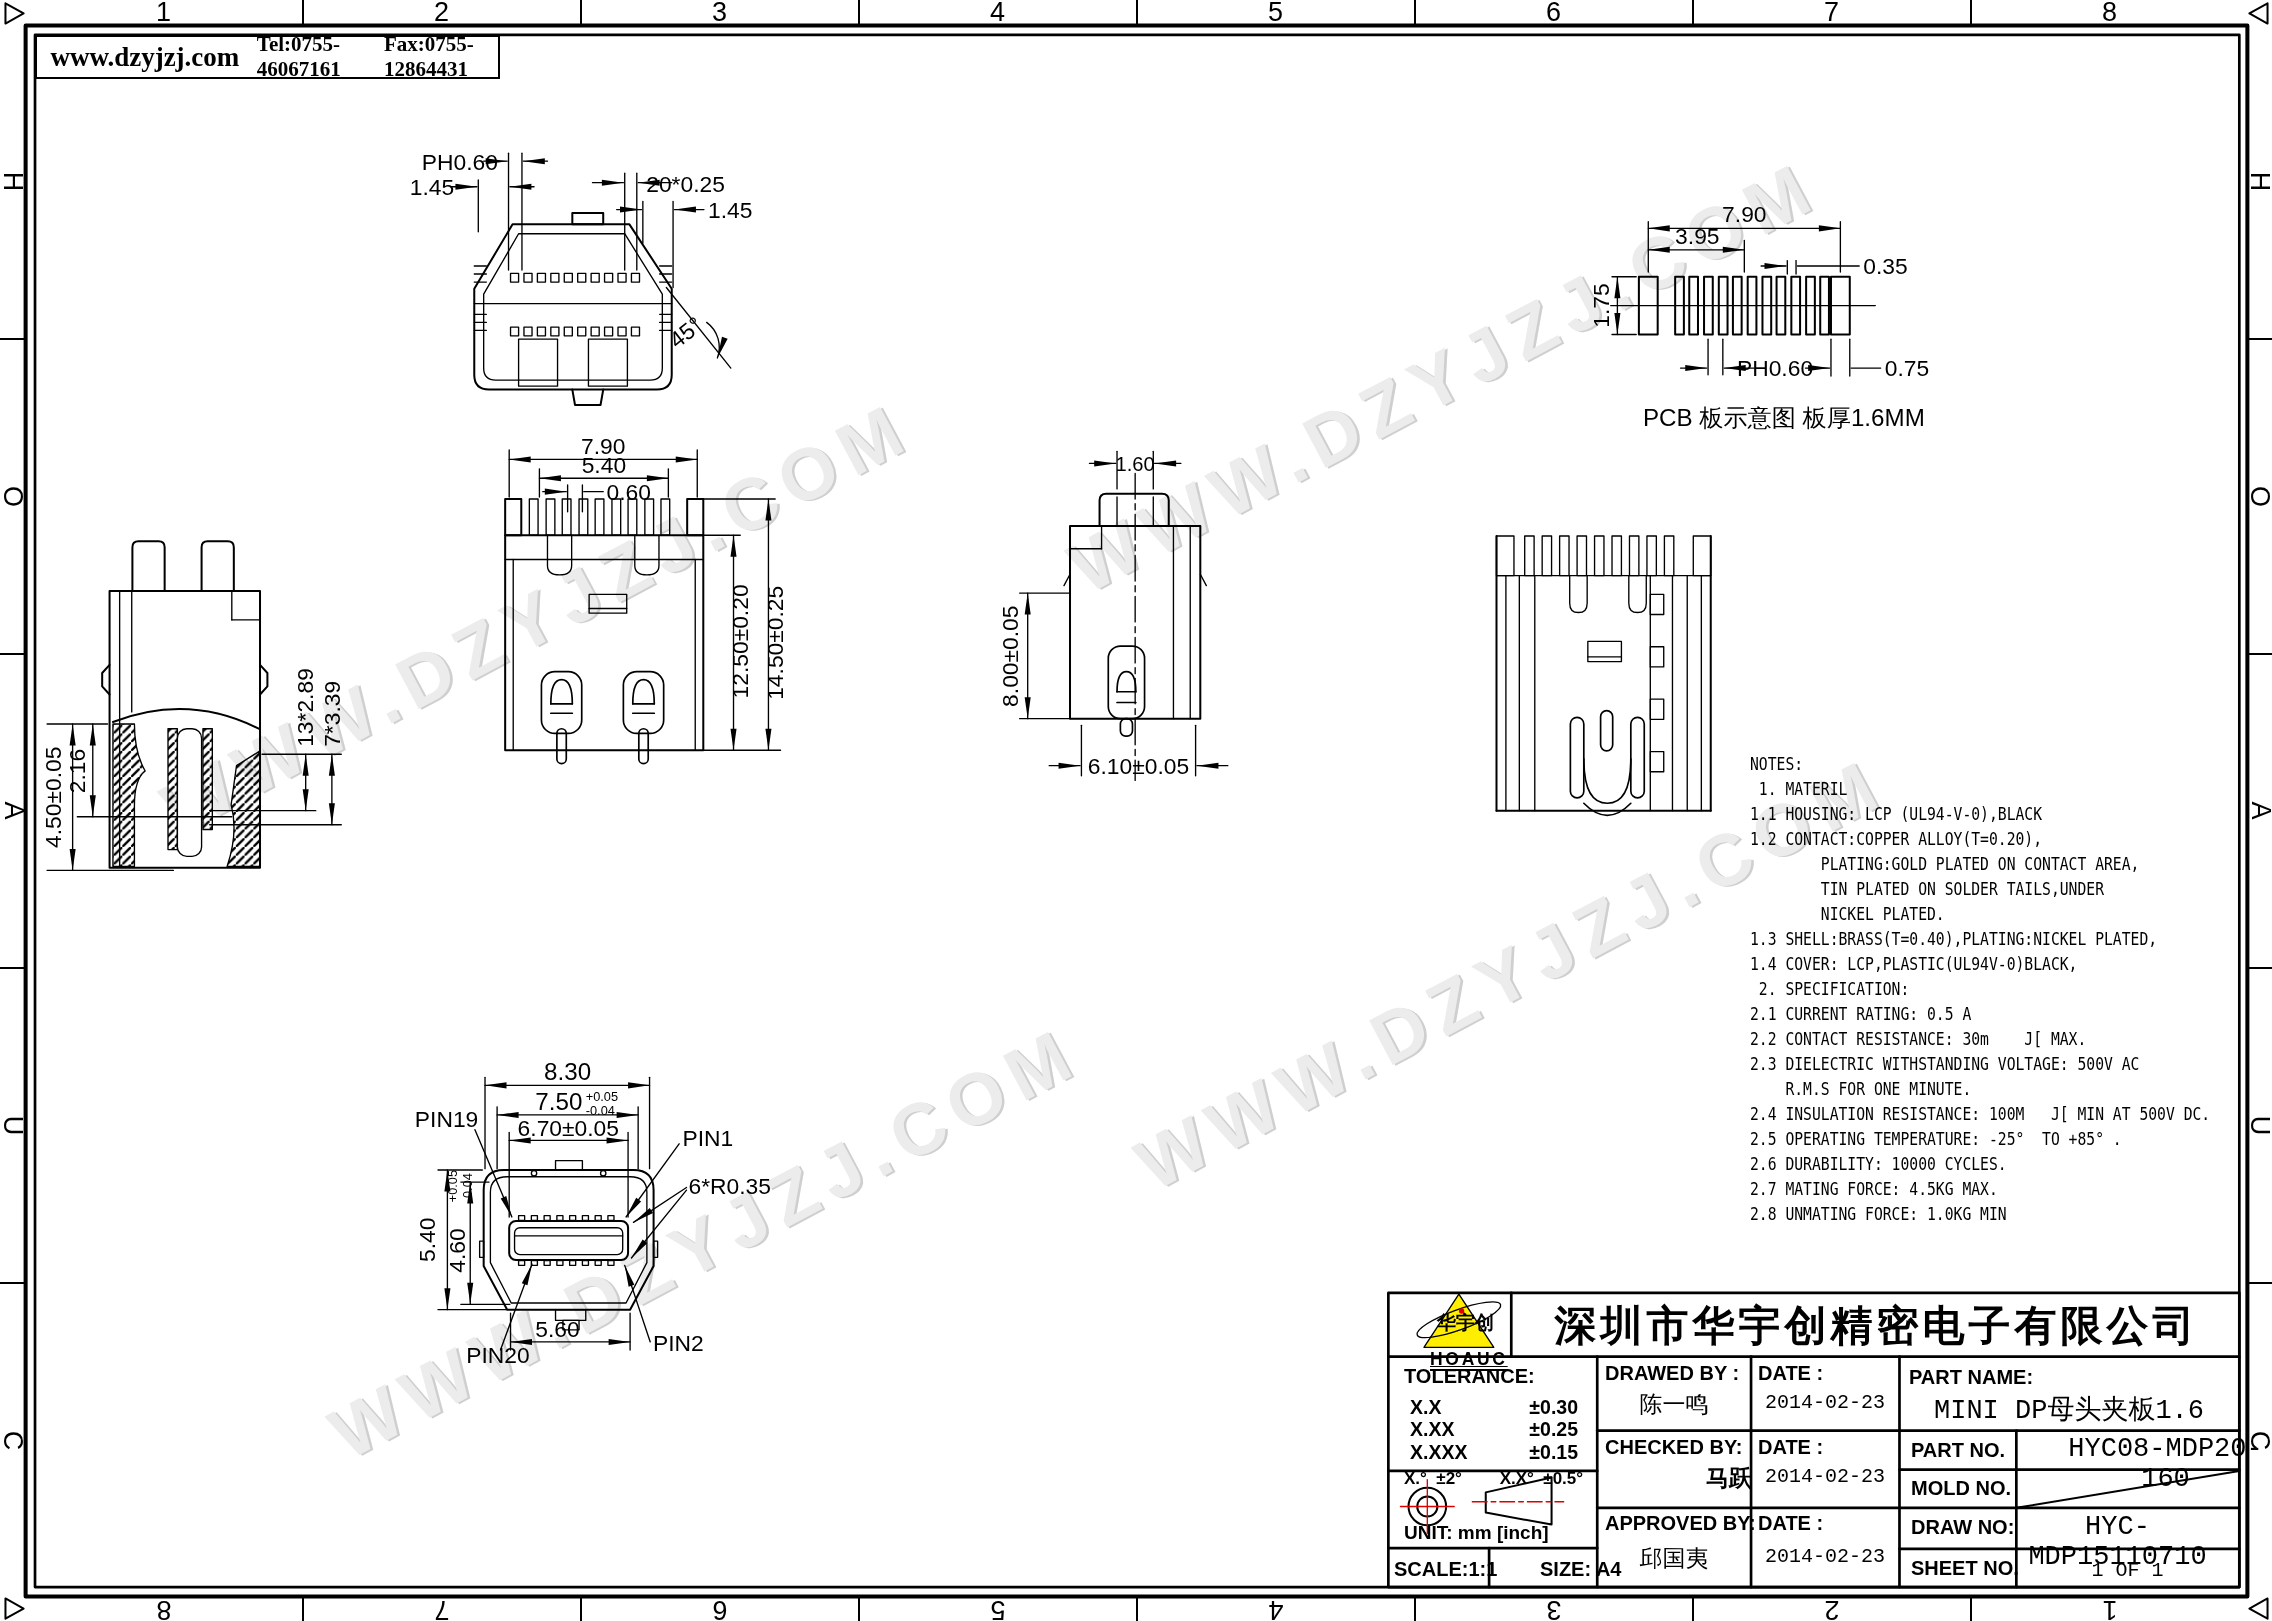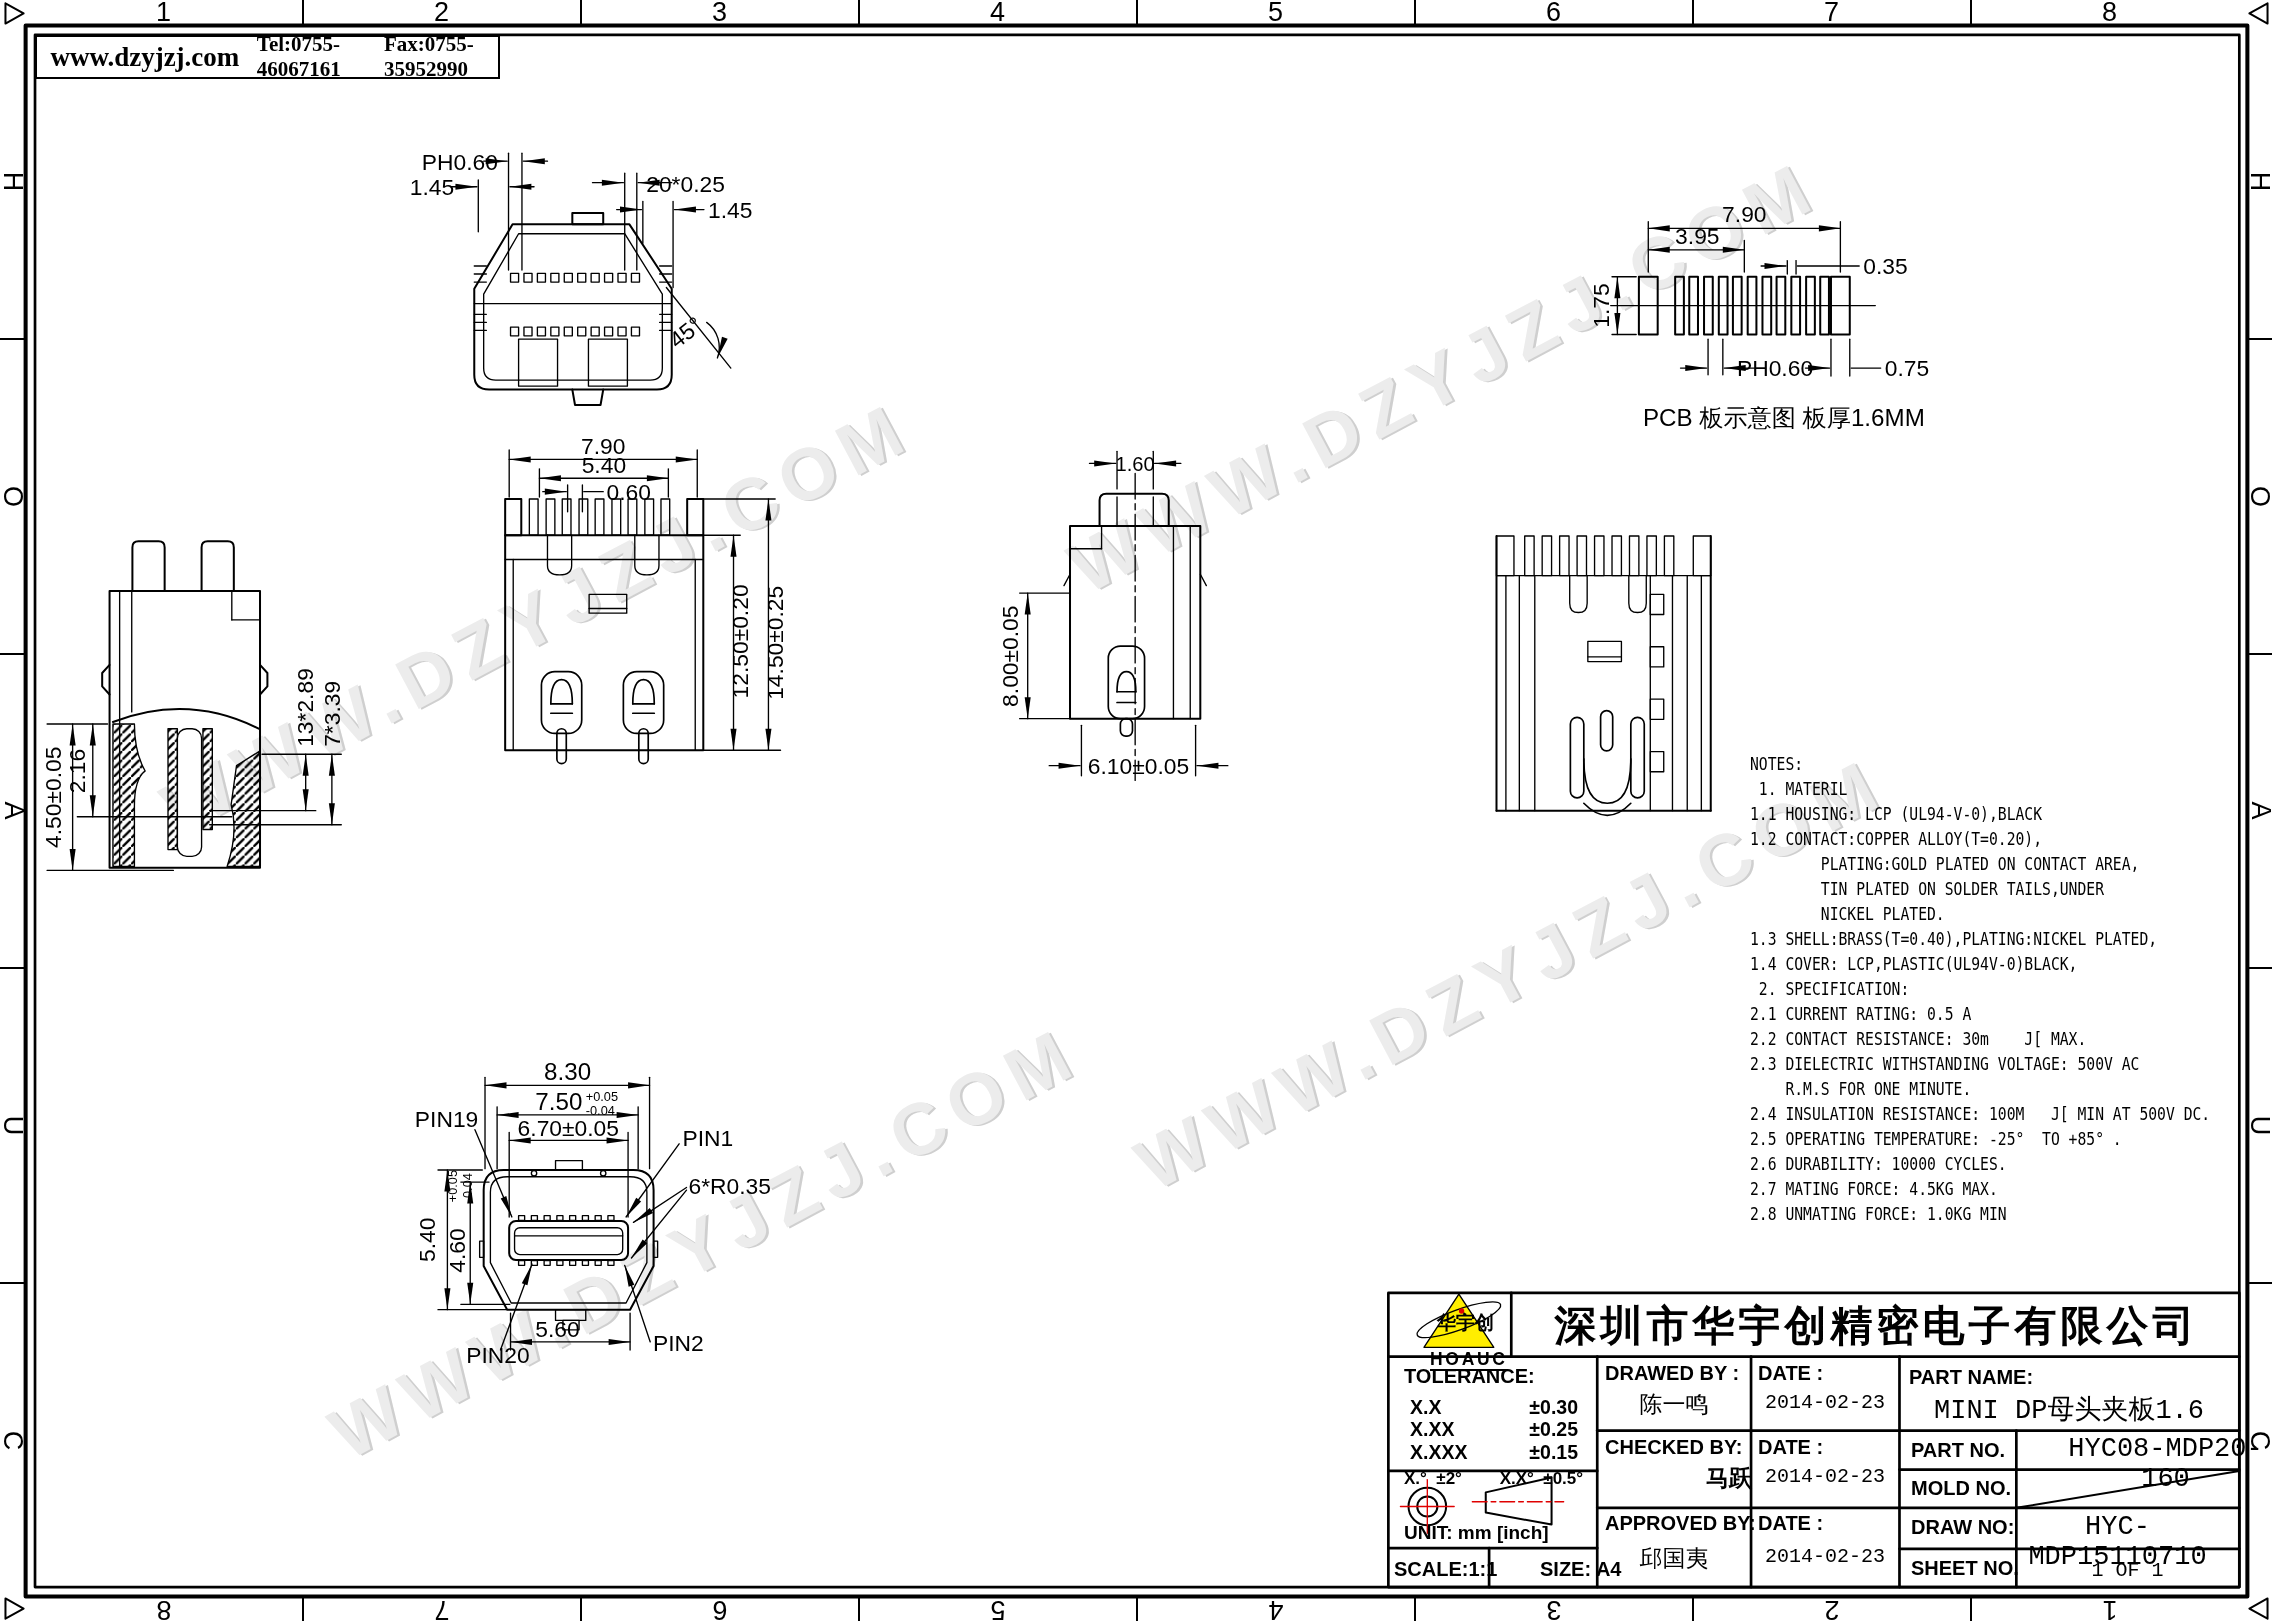--- a/index.html
+++ b/index.html
@@ -30,21 +30,21 @@
          font-size:17.5px;line-height:25px;transform:scaleX(0.84);transform-origin:left top;}
   
   .tb{position:absolute;font-family:"Liberation Sans",sans-serif;}
   .lbl{font-weight:bold;font-size:20px;}
   .val-mono{font-family:"Liberation Mono",monospace;}
   .cjk{font-family:"Liberation Sans",sans-serif;}
   #company{left:1524px;top:1299px;width:705px;height:54px;display:flex;align-items:center;
            justify-content:center;font-size:42px;font-weight:600;letter-spacing:4px;white-space:nowrap;}
   .tolrow{position:absolute;display:flex;width:168px;font-weight:bold;font-size:19.5px;}
   .tolrow .tv{margin-left:auto;}
-  #logo-sub{font:bold 17.5px "Liberation Sans",sans-serif;letter-spacing:2.7px;border-bottom:2.7px solid #000;}
+  #logo-sub{font:bold 17.5px "Liberation Sans",sans-serif;letter-spacing:2.7px;border-bottom:2.7px solid #000;text-decoration:underline;}
   svg text{font-family:"Liberation Sans",sans-serif;}
   .txt{font-size:34px;}
   .tx36{font-size:36px;}
   .tx30{font-size:30px;}
   .tts{font-size:19px;}
 </style>
 </head>
 <body>
 
 <div id="sheet">
@@ -542,21 +542,21 @@
       <text class="txt" text-anchor="end" x="712" y="1678">PIN19</text>
       <text class="txt" x="1016" y="1706">PIN1</text>
       <text class="txt" x="694" y="2030">PIN20</text>
       <text class="txt" x="972" y="2012">PIN2</text>
     </g>
   </svg>
 
   <div id="hdrbox" class="abs">
     <span class="site">www.dzyjzj.com</span>
     <span class="tf">Tel:0755-46067161</span>
-    <span class="tf">Fax:0755-35952990</span>
+    <span class="tf">Fax:0755-12864431</span>
   </div>
 
   <div id="notes" class="abs">NOTES:
  1. MATERIL
 1.1 HOUSING: LCP (UL94-V-0),BLACK
 1.2 CONTACT:COPPER ALLOY(T=0.20),
         PLATING:GOLD PLATED ON CONTACT AREA,
         TIN PLATED ON SOLDER TAILS,UNDER
         NICKEL PLATED.
 1.3 SHELL:BRASS(T=0.40),PLATING:NICKEL PLATED,

